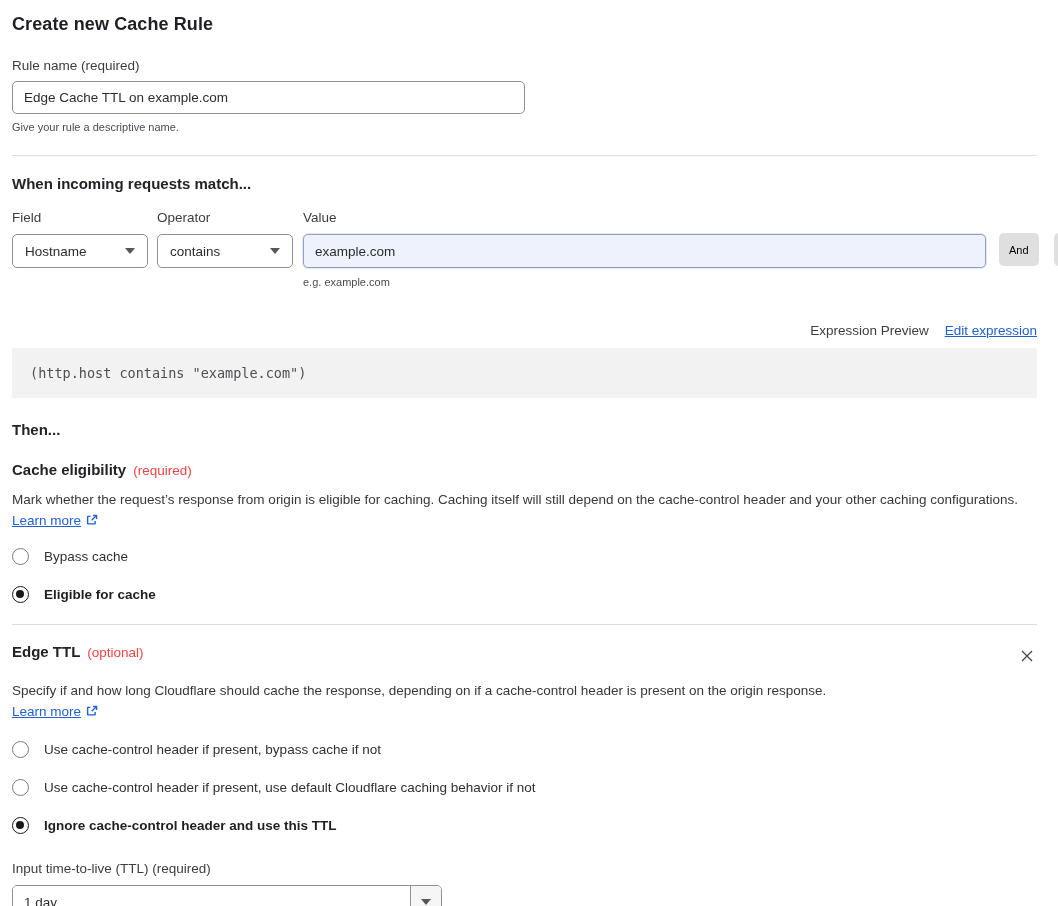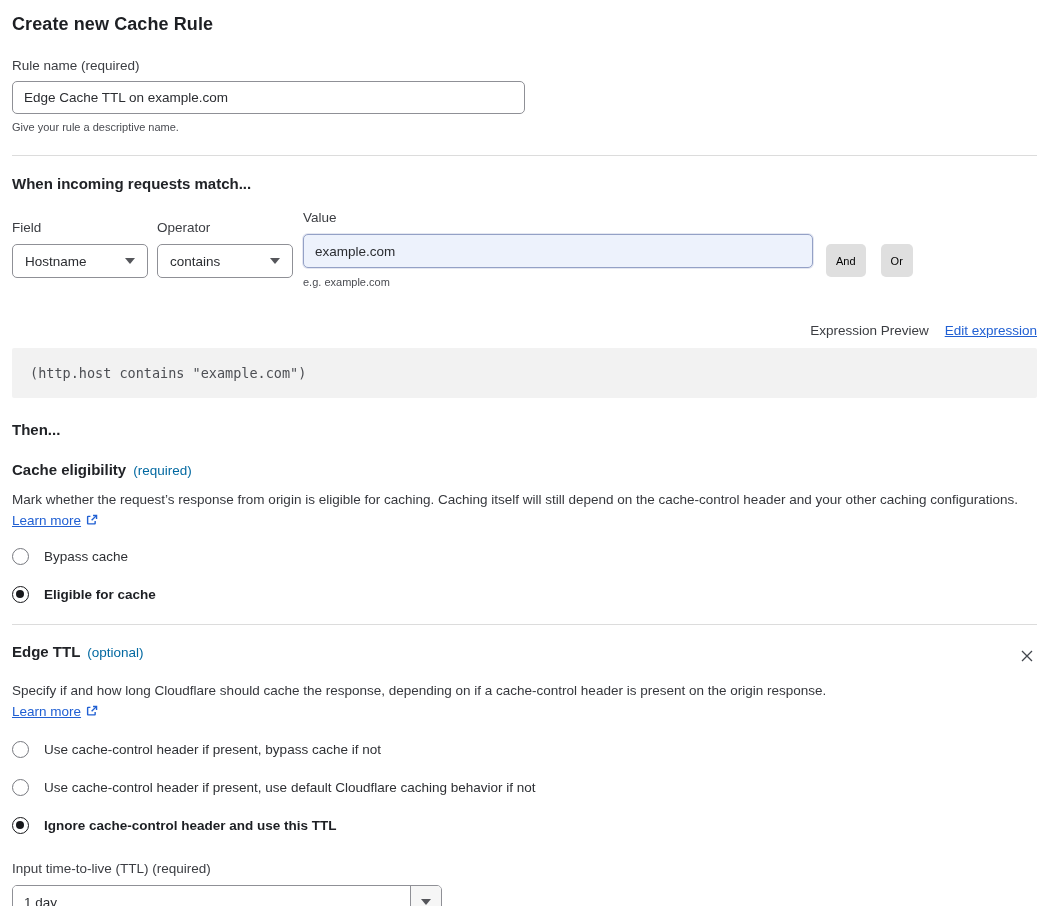--- a/index.html
+++ b/index.html
@@ -25,37 +25,37 @@
   .rule-name-input { width:513px; margin-top:8px; }
   .rule-name-help { margin-top:7px; }
 
   .divider { border:none; border-top:1px solid #dcdcdc; margin:0; }
   .divider-1 { margin-top:22px; }
   .divider-2 { margin-top:21px; }
 
   .section-heading { font-size:15px; font-weight:700; color:#212327; }
   .match-heading { margin-top:19px; }
 
-  .match-row { display:flex; align-items:center; margin-top:18px; }
+  .match-row { display:flex; align-items:flex-start; margin-top:18px; }
   .ctrl-group .field-label { margin-bottom:9px; }
   .gap-sm { margin-right:9px; }
 
   .select-box {
     width:136px; height:34px; border:1px solid #8f9096; border-radius:5px;
     background:#fff; display:flex; align-items:center; justify-content:space-between;
     padding:0 12px; cursor:pointer; font-size:13.5px; color:#2b2d31;
   }
   .caret {
     width:0; height:0; border-left:5px solid transparent; border-right:5px solid transparent;
     border-top:6px solid #55565b; margin-left:8px; flex:none;
   }
 
   .value-group { flex:none; }
   .value-input {
-    width:510px; height:34px;
+    width:683px; height:34px;
     background:var(--value-input-bg,#edf2fc);
     border:1px solid var(--value-input-border,#94a1c6);
     box-shadow:0 0 0 1px rgba(148,161,198,.25);
   }
   .value-help { margin-top:8px; }
 
   .and-or { display:flex; margin-left:13px; margin-top:23px; }
   .logic-btn {
     font-family:"Liberation Sans", sans-serif;
     font-size:11px; color:#000000;
@@ -70,21 +70,21 @@
     margin-top:10px; background:var(--code-bg,#f2f2f2); border-radius:2px;
     padding:17px 18px; font-family:"DejaVu Sans Mono", monospace;
     font-size:13.5px; color:#4d4f54;
   }
 
   .then-heading { margin-top:23px; }
 
   .sub-section { margin-top:23px; }
   .sub-heading-row { display:flex; align-items:baseline; }
   .sub-heading { font-size:15px; font-weight:700; color:#212327; }
-  .qualifier { font-size:13.5px; color:#0369a1; margin-left:7px; }
+  .qualifier { font-size:13.5px; color:#ef4444; margin-left:7px; }
   .section-desc { margin-top:11px; line-height:21px; max-width:1012px; color:#36383d; }
 
   .ext-icon { margin-left:4px; vertical-align:-2px; }
 
   .radio-group { margin-top:17px; }
   .radio-row { display:flex; align-items:center; margin-top:21px; cursor:pointer; }
   .radio-row:first-child { margin-top:0; }
   .radio {
     width:17px; height:17px; border-radius:50%; border:1.5px solid #77797f;
     background:#fff; flex:none; position:relative; margin-right:15px;

